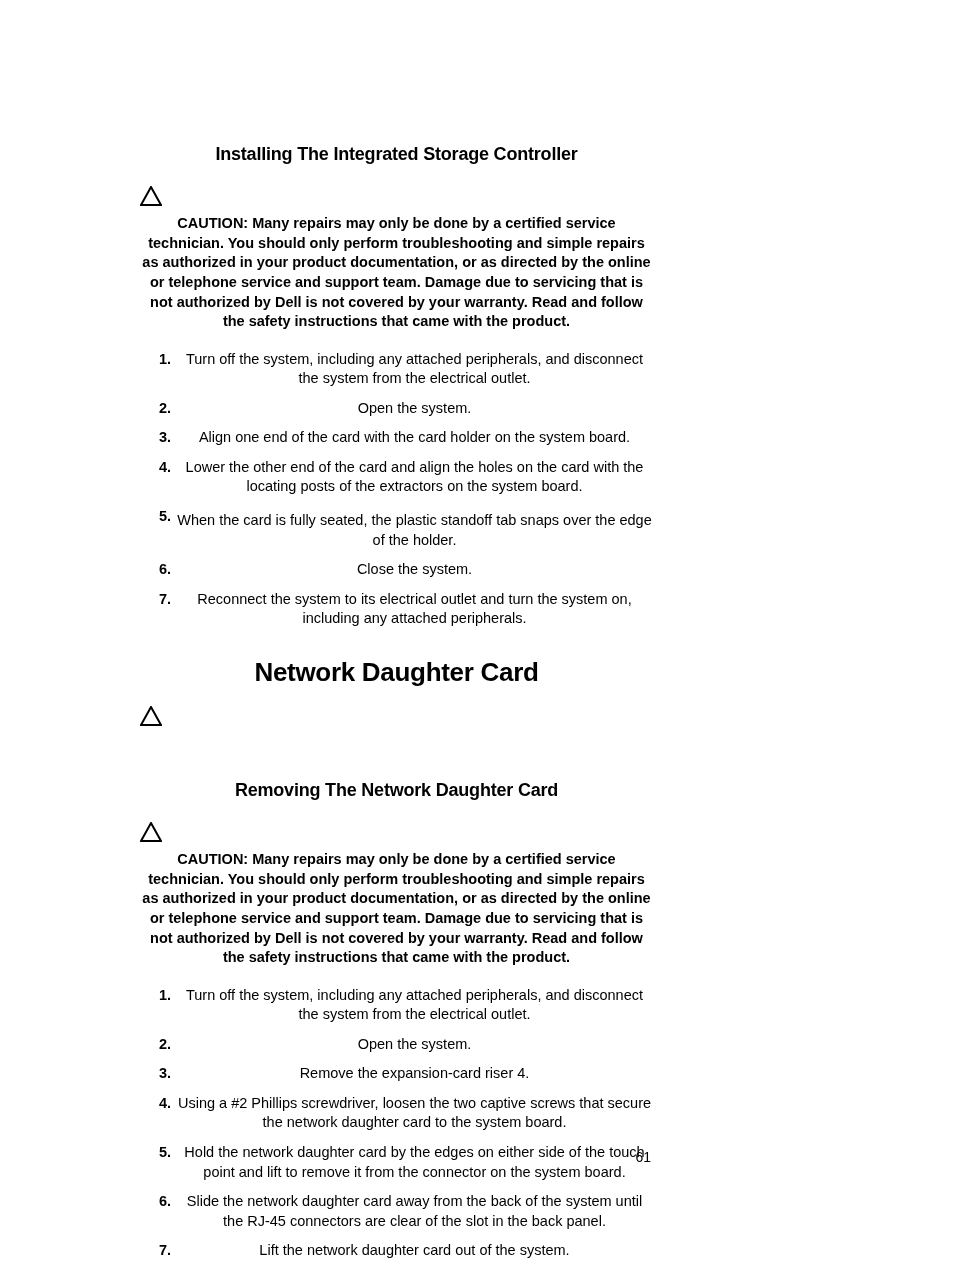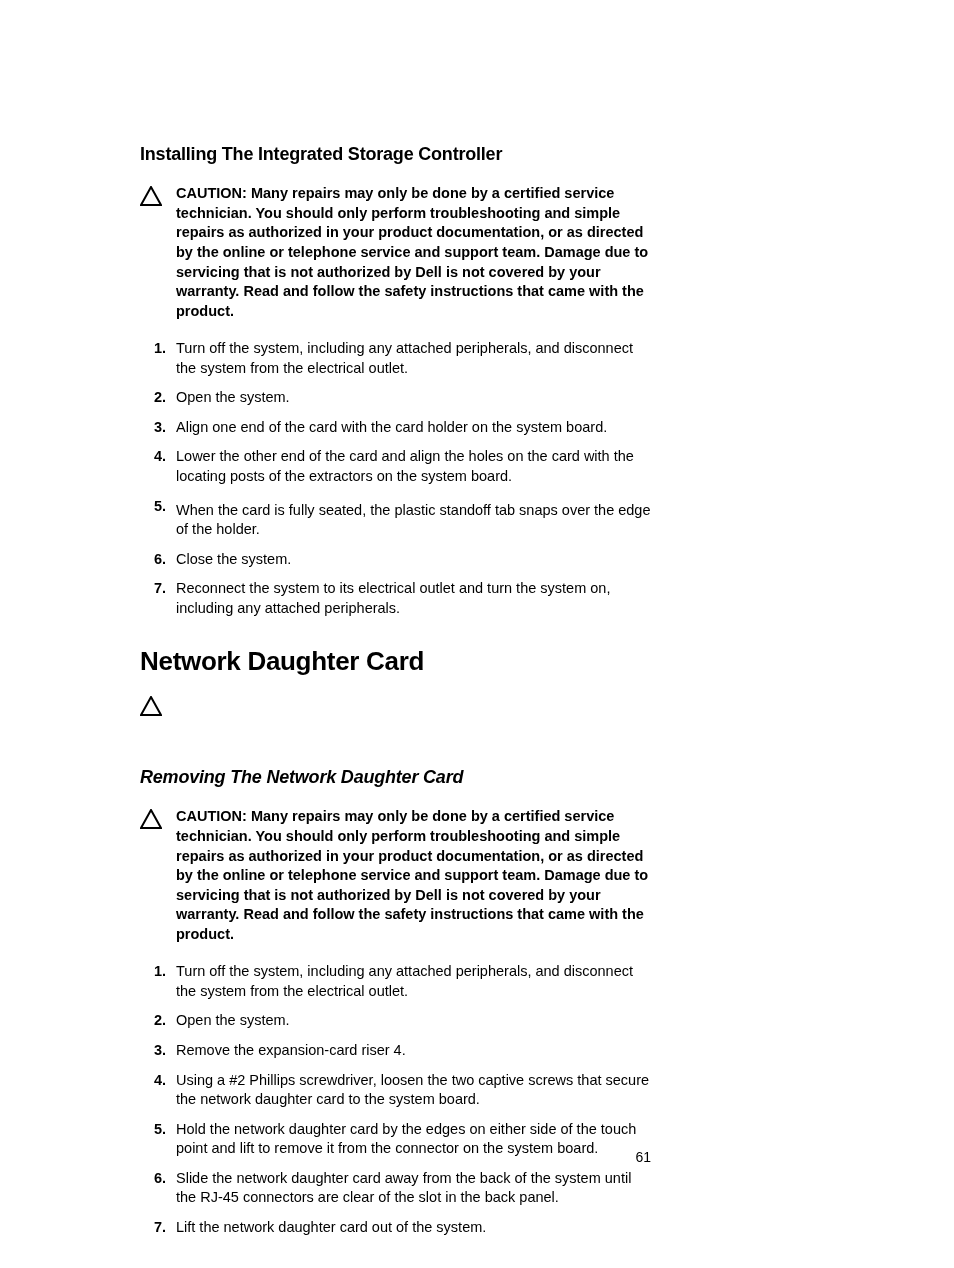--- a/index.html
+++ b/index.html
@@ -10,37 +10,39 @@
     background: #fff;
     margin: 0;
     padding: 0;
   }
   .page {
     width: 761px;
     height: 1268px;
     box-sizing: border-box;
     padding: 142px 108px 12px 140px;
     position: relative;
+    text-align: center;
   }
   h2.sub {
     font-size: 18px;
     font-weight: bold;
     margin: 0 0 18px 0;
     letter-spacing: -0.2px;
   }
   h1 {
     font-size: 26px;
     font-weight: bold;
     margin: 26px 0 14px 0;
     letter-spacing: -0.3px;
   }
   .caution-block {
     display: flex;
     align-items: flex-start;
     margin-bottom: 18px;
+    flex-direction: column;
   }
   .caution-icon {
     flex: 0 0 28px;
     margin-right: 8px;
     margin-top: 2px;
   }
   .caution-text {
     font-weight: bold;
     flex: 1;
   }
@@ -123,21 +125,21 @@
   <h1>Network Daughter Card</h1>
 
   <div class="caution-block">
     <span class="caution-icon">
       <svg width="22" height="20" viewBox="0 0 22 20">
         <path d="M11 1 L21 19 L1 19 Z" fill="none" stroke="#000" stroke-width="2"></path>
       </svg>
     </span>
   </div>
 
-  <h2 class="sub" style="margin-top:44px;font-style:italic;">Removing The Network Daughter Card</h2>
+  <h2 class="sub" style="margin-top:44px;">Removing The Network Daughter Card</h2>
 
   <div class="caution-block">
     <span class="caution-icon">
       <svg width="22" height="20" viewBox="0 0 22 20">
         <path d="M11 1 L21 19 L1 19 Z" fill="none" stroke="#000" stroke-width="2"></path>
       </svg>
     </span>
     <span class="caution-text">CAUTION: Many repairs may only be done by a certified service technician. You should only perform troubleshooting and simple repairs as authorized in your product documentation, or as directed by the online or telephone service and support team. Damage due to servicing that is not authorized by Dell is not covered by your warranty. Read and follow the safety instructions that came with the product.</span>
   </div>
 

